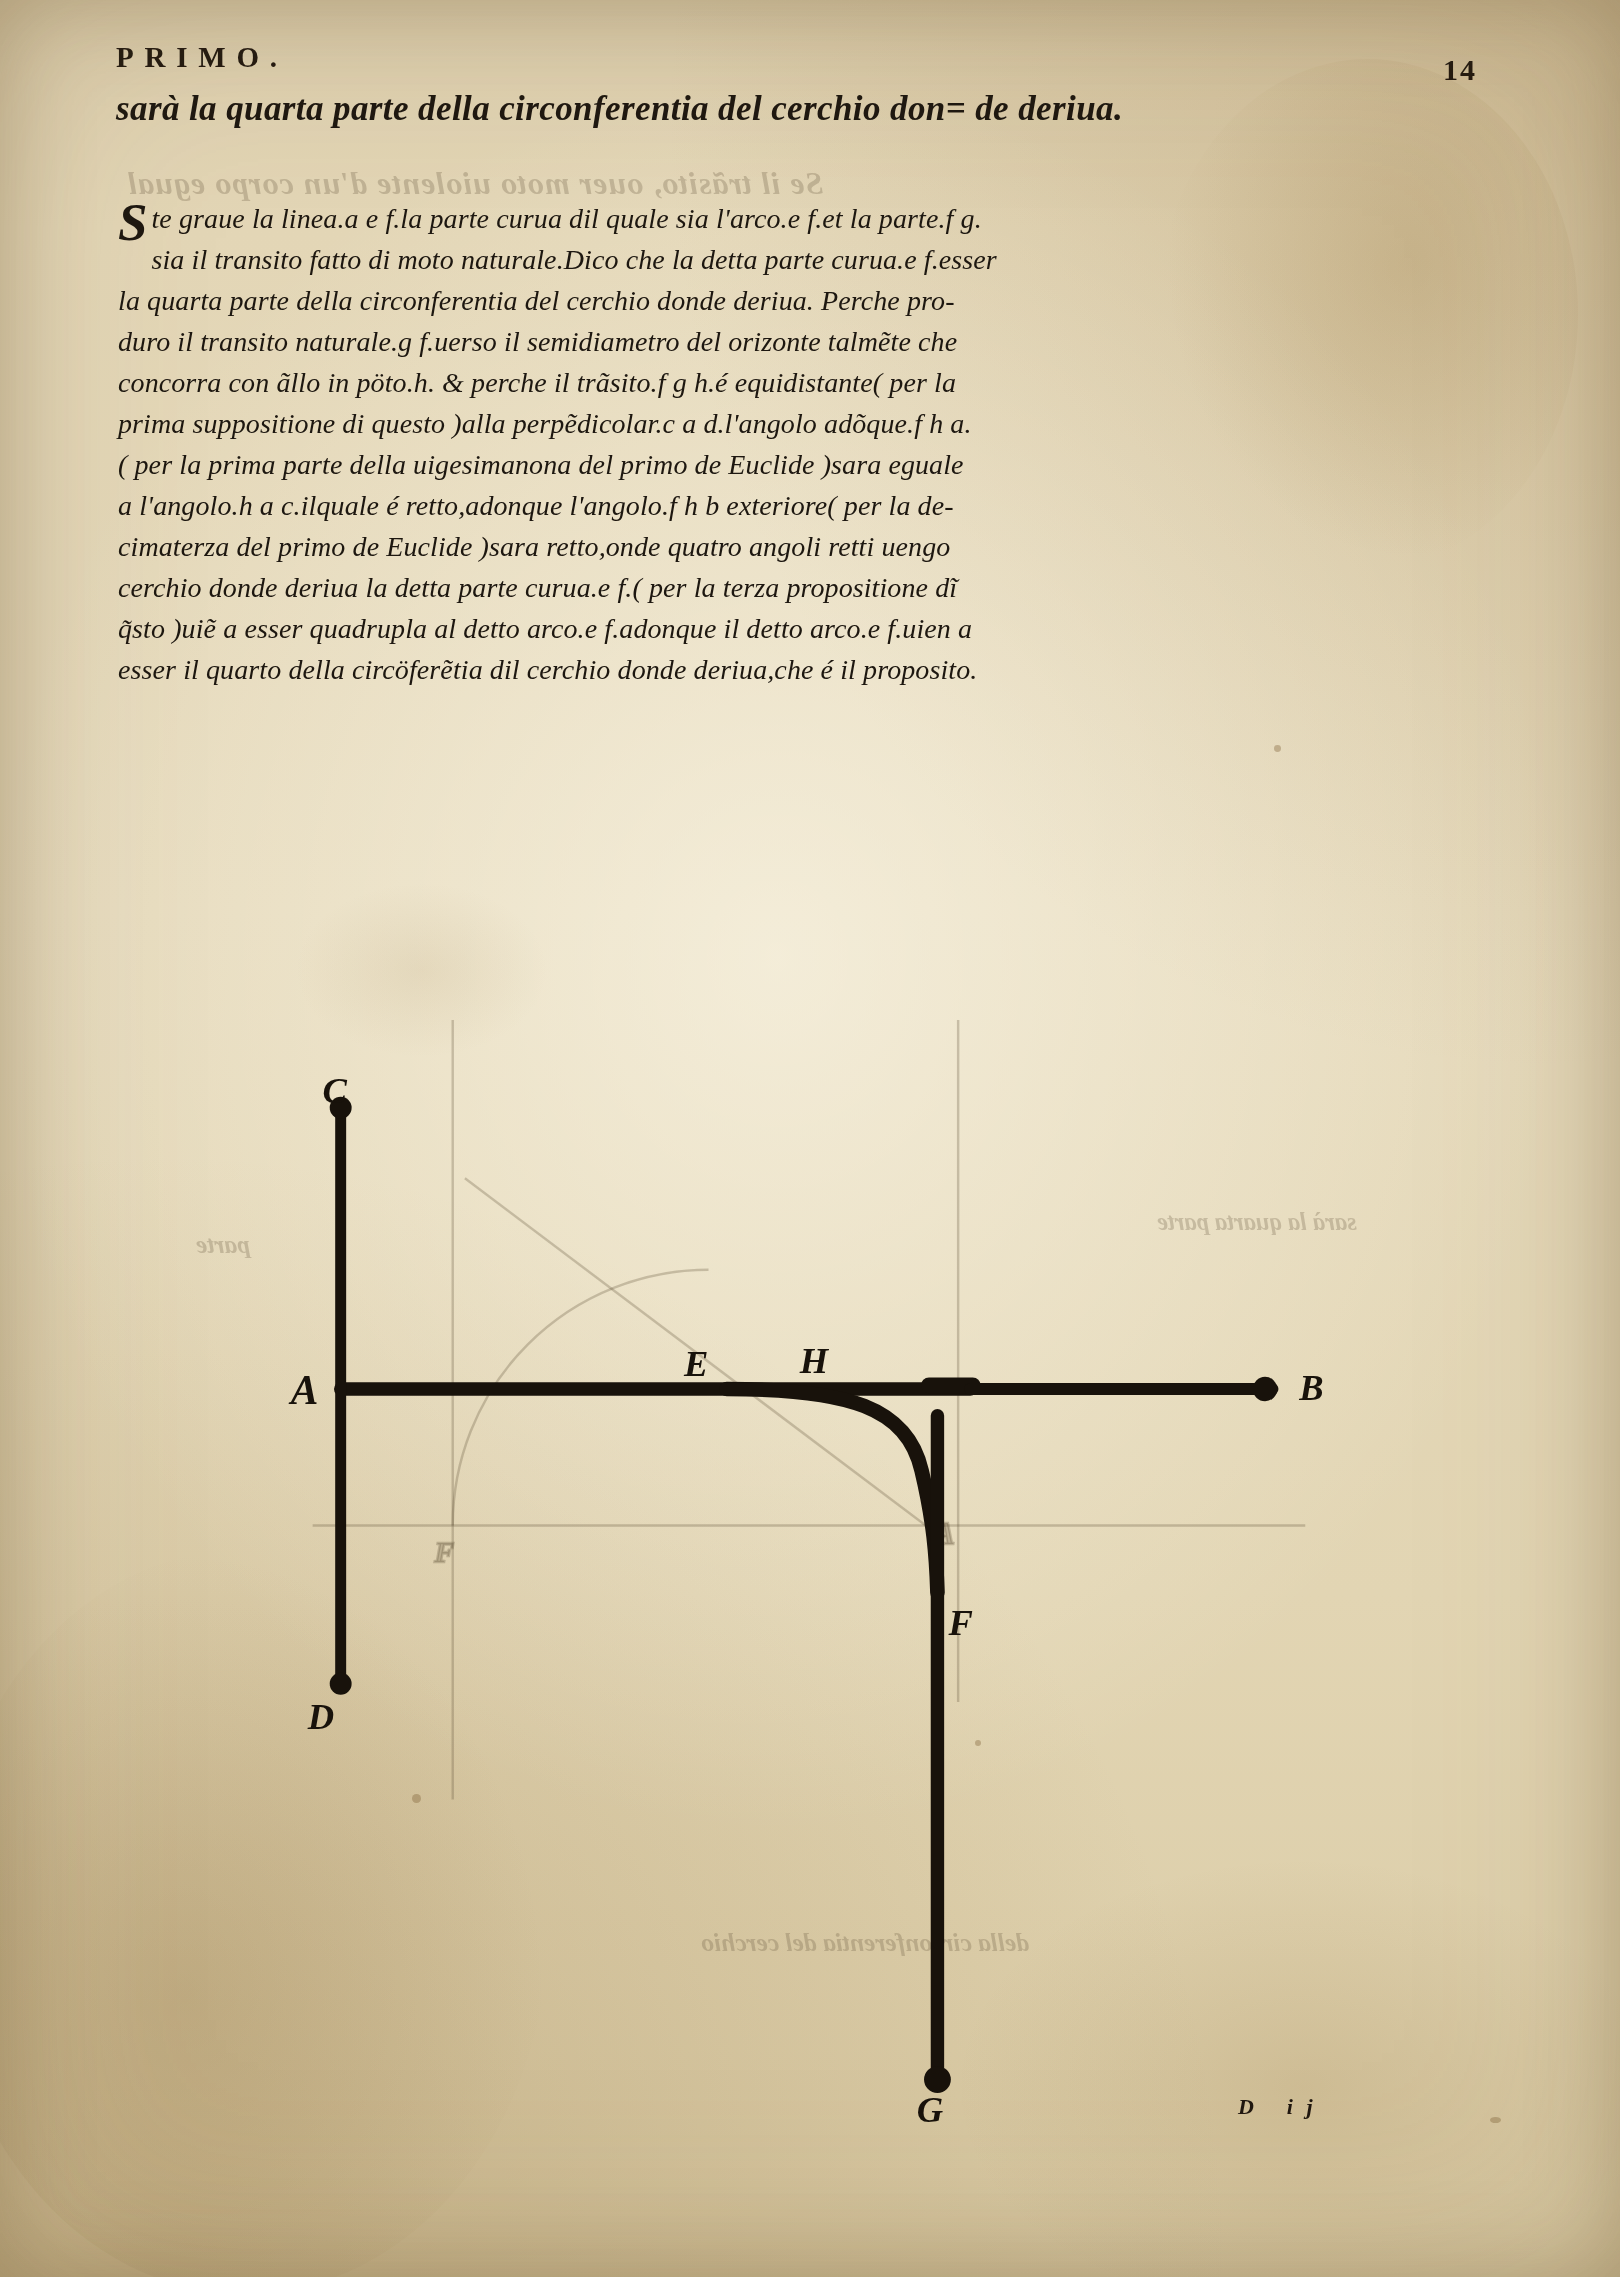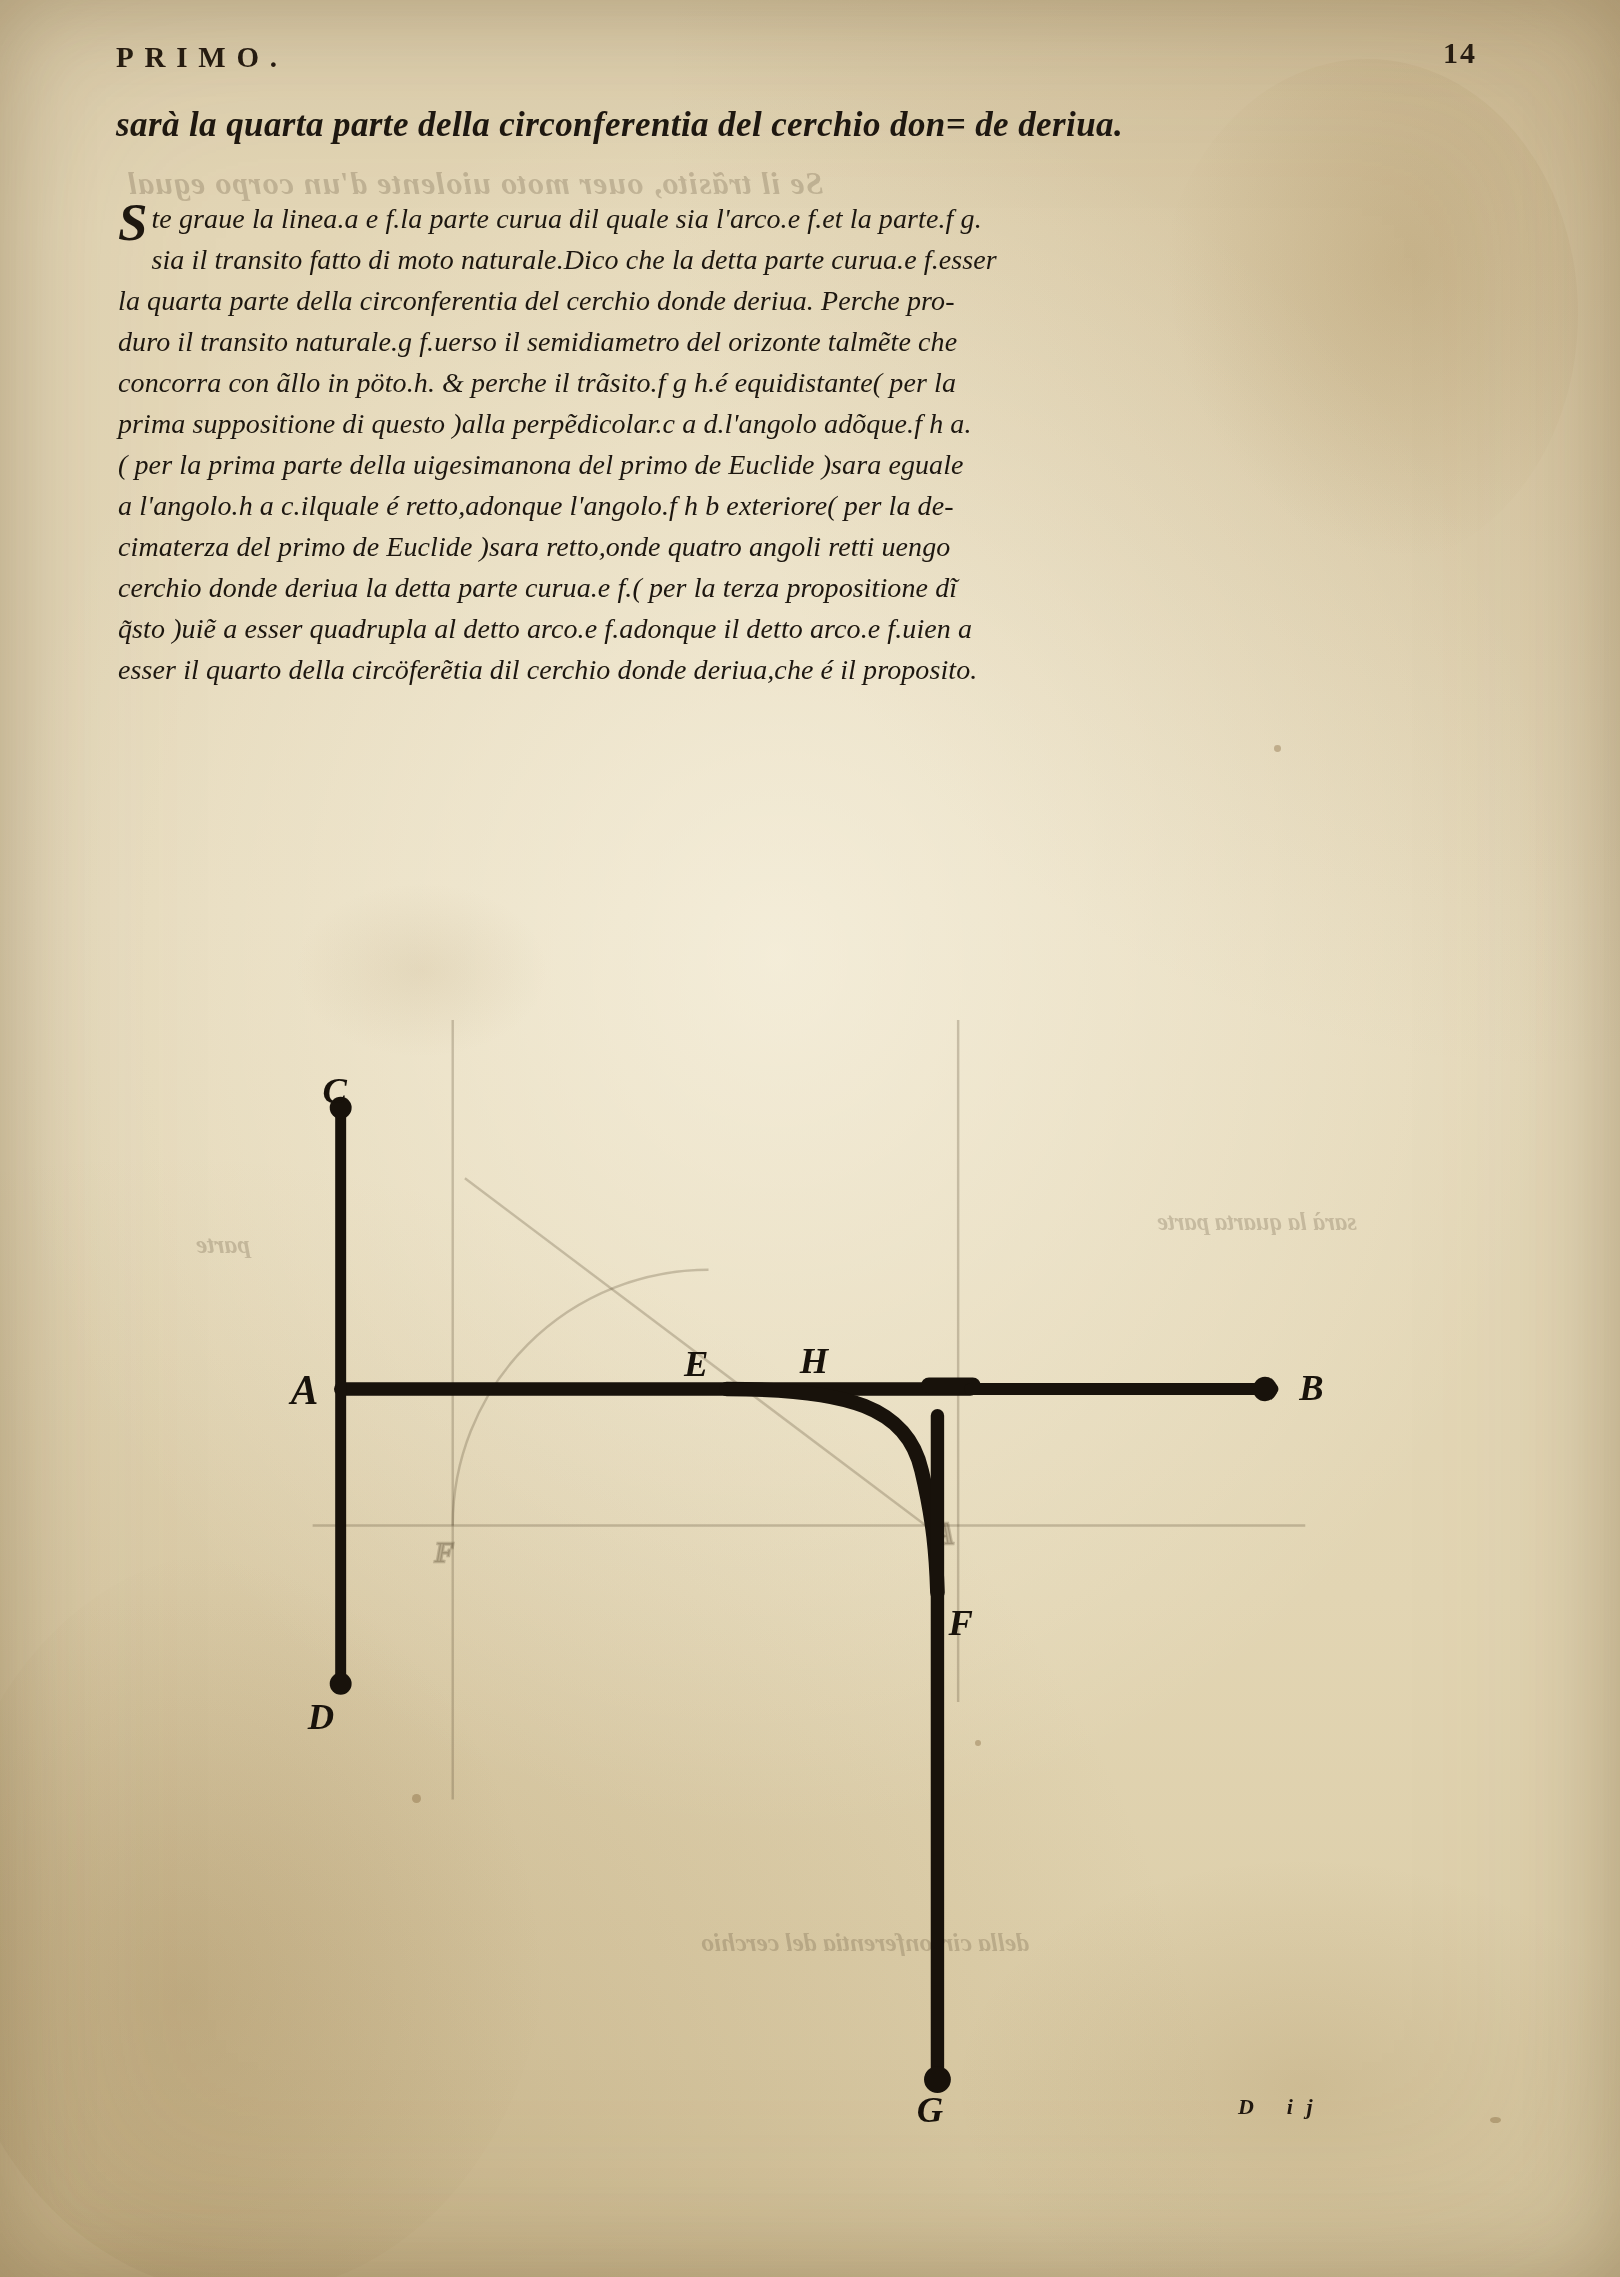--- a/index.html
+++ b/index.html
@@ -56,40 +56,39 @@
     width: 1225px;
     text-align: left;
     font-family: "Liberation Serif", serif;
     font-weight: bold;
     font-size: 29px;
     letter-spacing: 10.8px;
     color: #20180f;
   }
   .folio {
     position: absolute;
-    right: 31px; top: 16px;
+    right: 31px; top: 33px;
     font-family: "Liberation Serif", serif;
     font-weight: bold;
     font-size: 30px;
     letter-spacing: 2px;
     color: #20180f;
   }
 
   .headline {
     position: absolute;
     left: 0; top: 61px;
     width: 1372px;
     font-family: "Liberation Serif", serif;
     font-style: italic;
     font-weight: bold;
     font-size: 35px;
     line-height: 55px;
     color: #1d1710;
     letter-spacing: 0.4px;
-    margin-top: 16px;
   }
 
   .bodytext {
     position: absolute;
     left: 2px;
     top: 178px;
     width: 1370px;
     font-family: "Liberation Serif", serif;
     font-style: italic;
     font-size: 28px;

